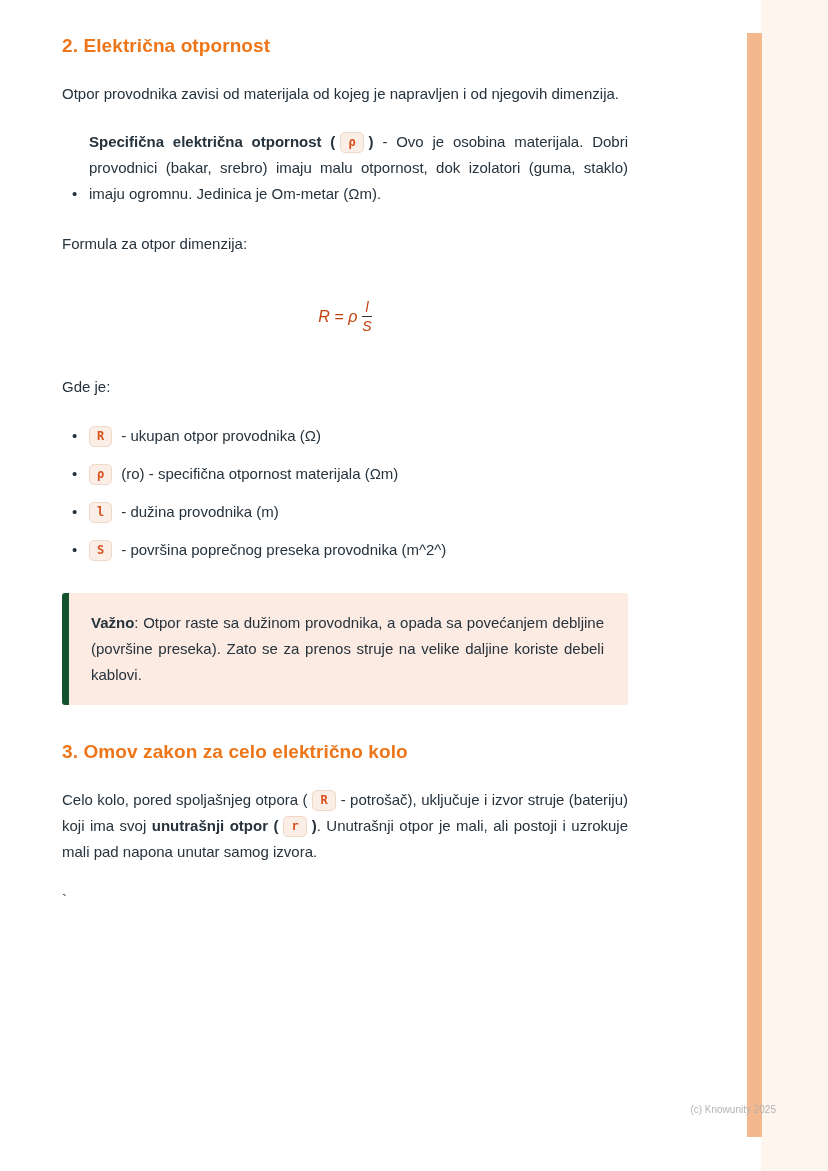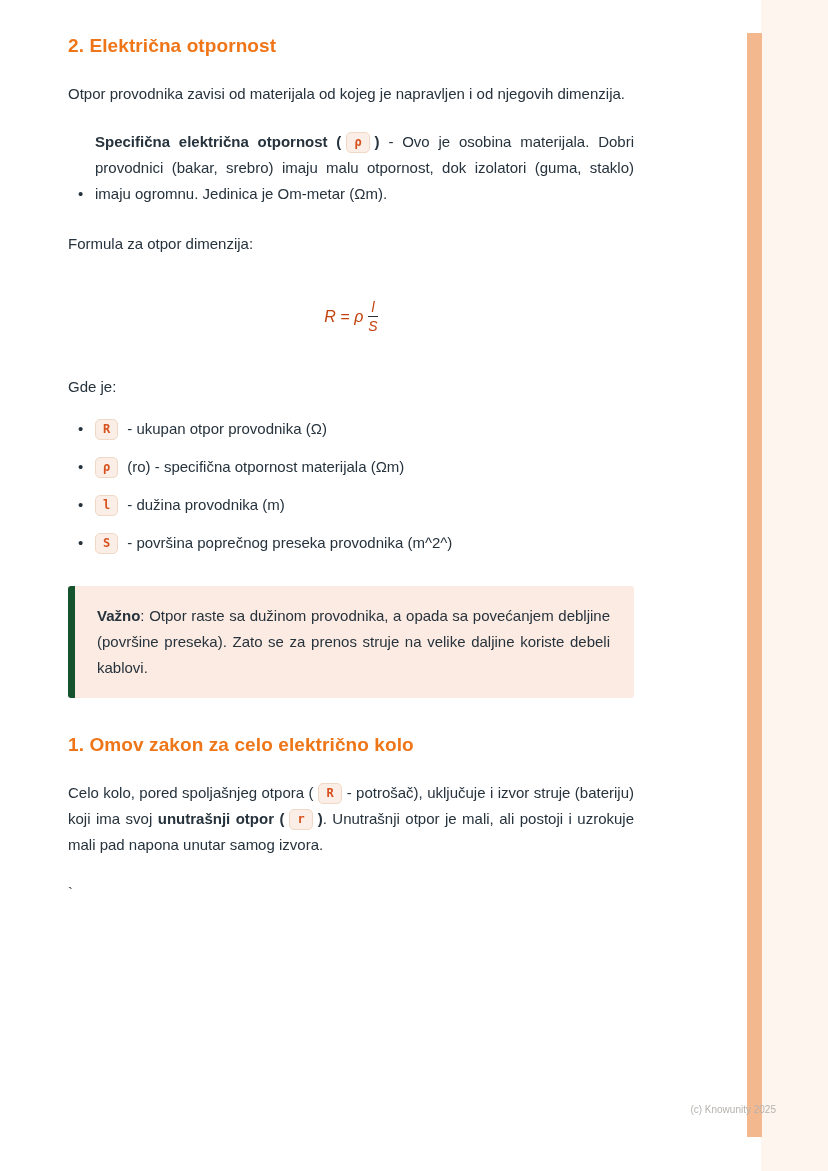--- a/index.html
+++ b/index.html
@@ -18,35 +18,35 @@
     width: 67px; height: 100%;
     background: #fdf5ee;
   }
   .right-stripe {
     position: absolute; top: 33px; right: 66px;
     width: 15px; height: 1104px;
     background: #f4b88f;
   }
 
   .content {
-    position: absolute; left: 68px; top: 35px; width: 566px;
+    position: absolute; left: 62px; top: 35px; width: 566px;
   }
 
   .section-heading {
     font-size: 19px; font-weight: 700; color: #ee7518;
     margin-bottom: 24px; letter-spacing: 0.1px;
   }
   .h3gap { margin-top: 36px; }
 
   .body-text {
     font-size: 15px; line-height: 26px; text-align: justify;
     margin-bottom: 22px;
     margin-top: 24px;
   }
-  .where { margin-top: 4px; margin-bottom: 16px; }
+  .where { margin-top: 4px; margin-bottom: 23px; }
 
   
   .bullet-item { display: flex; margin: 0 0 14px 10px; align-items: flex-end; }
   .bullet-dot { flex: 0 0 17px; font-size: 15px; line-height: 26px; color: #26323c; }
   .bullet-dot::before { content: "•"; }
   .bullet-body { font-size: 15px; line-height: 26px; text-align: justify; }
 
   
   .chip {
     display: inline-block;
@@ -133,21 +133,21 @@
     <div class="term-item">
       <span class="bullet-dot"></span>
       <span><span class="chip">S</span><span>- površina poprečnog preseka provodnika (m^2^)</span></span>
     </div>
   </div>
 
   <div class="callout">
     <p class="callout-text"><b>Važno</b><span>: Otpor raste sa dužinom provodnika, a opada sa povećanjem debljine (površine preseka). Zato se za prenos struje na velike daljine koriste debeli kablovi.</span></p>
   </div>
 
-  <h2 class="section-heading h3gap">1. Omov zakon za celo električno kolo</h2>
+  <h2 class="section-heading h3gap">3. Omov zakon za celo električno kolo</h2>
 
   <p class="body-text"><span>Celo kolo, pored spoljašnjeg otpora (</span><span class="chip">R</span><span>- potrošač), uključuje i izvor struje (bateriju) koji ima svoj </span><b>unutrašnji otpor (</b><span class="chip">r</span><b>)</b><span>. Unutrašnji otpor je mali, ali postoji i uzrokuje mali pad napona unutar samog izvora.</span></p>
 
   <p class="stray">`</p>
 
 </div>
 
 <div class="right-rail"></div>
 <div class="right-stripe"></div>
 

